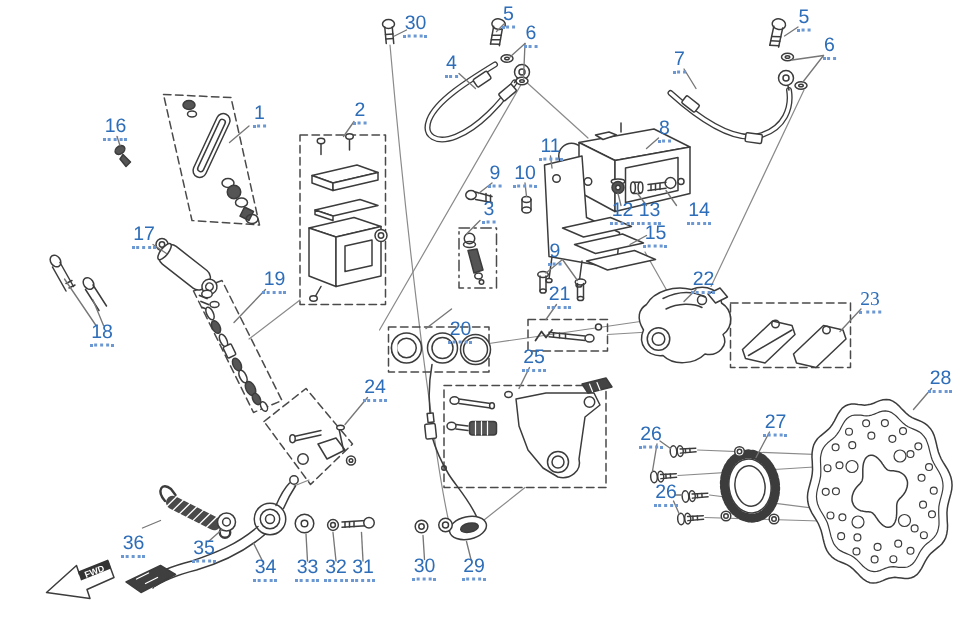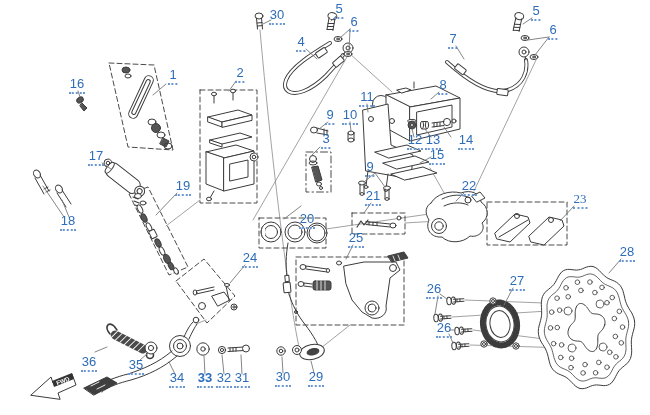--- a/index.html
+++ b/index.html
@@ -566,19 +566,19 @@
       <div class="callout" style="left: 356px; top: 240px;">25</div>
       <div class="callout" style="left: 434px; top: 291px;">26</div>
       <div class="callout" style="left: 444px; top: 330px;">26</div>
       <div class="callout" style="left: 517px; top: 283px;">27</div>
       <div class="callout" style="left: 627px; top: 254px;">28</div>
       <div class="callout" style="left: 316px; top: 379px;">29</div>
       <div class="callout" style="left: 277px; top: 17px;">30</div>
       <div class="callout" style="left: 283px; top: 379px;">30</div>
       <div class="callout" style="left: 242px; top: 380px;">31</div>
       <div class="callout" style="left: 224px; top: 380px;">32</div>
-      <div class="callout" style="left: 205px; top: 380px; font-weight: bold;">33</div>
+      <div class="callout" style="left: 205px; top: 380px;">33</div>
       <div class="callout" style="left: 177px; top: 380px;">34</div>
       <div class="callout" style="left: 136px; top: 367px;">35</div>
       <div class="callout" style="left: 89px; top: 364px;">36</div>
     </div>
 
 </div>
 
 </body></html>

